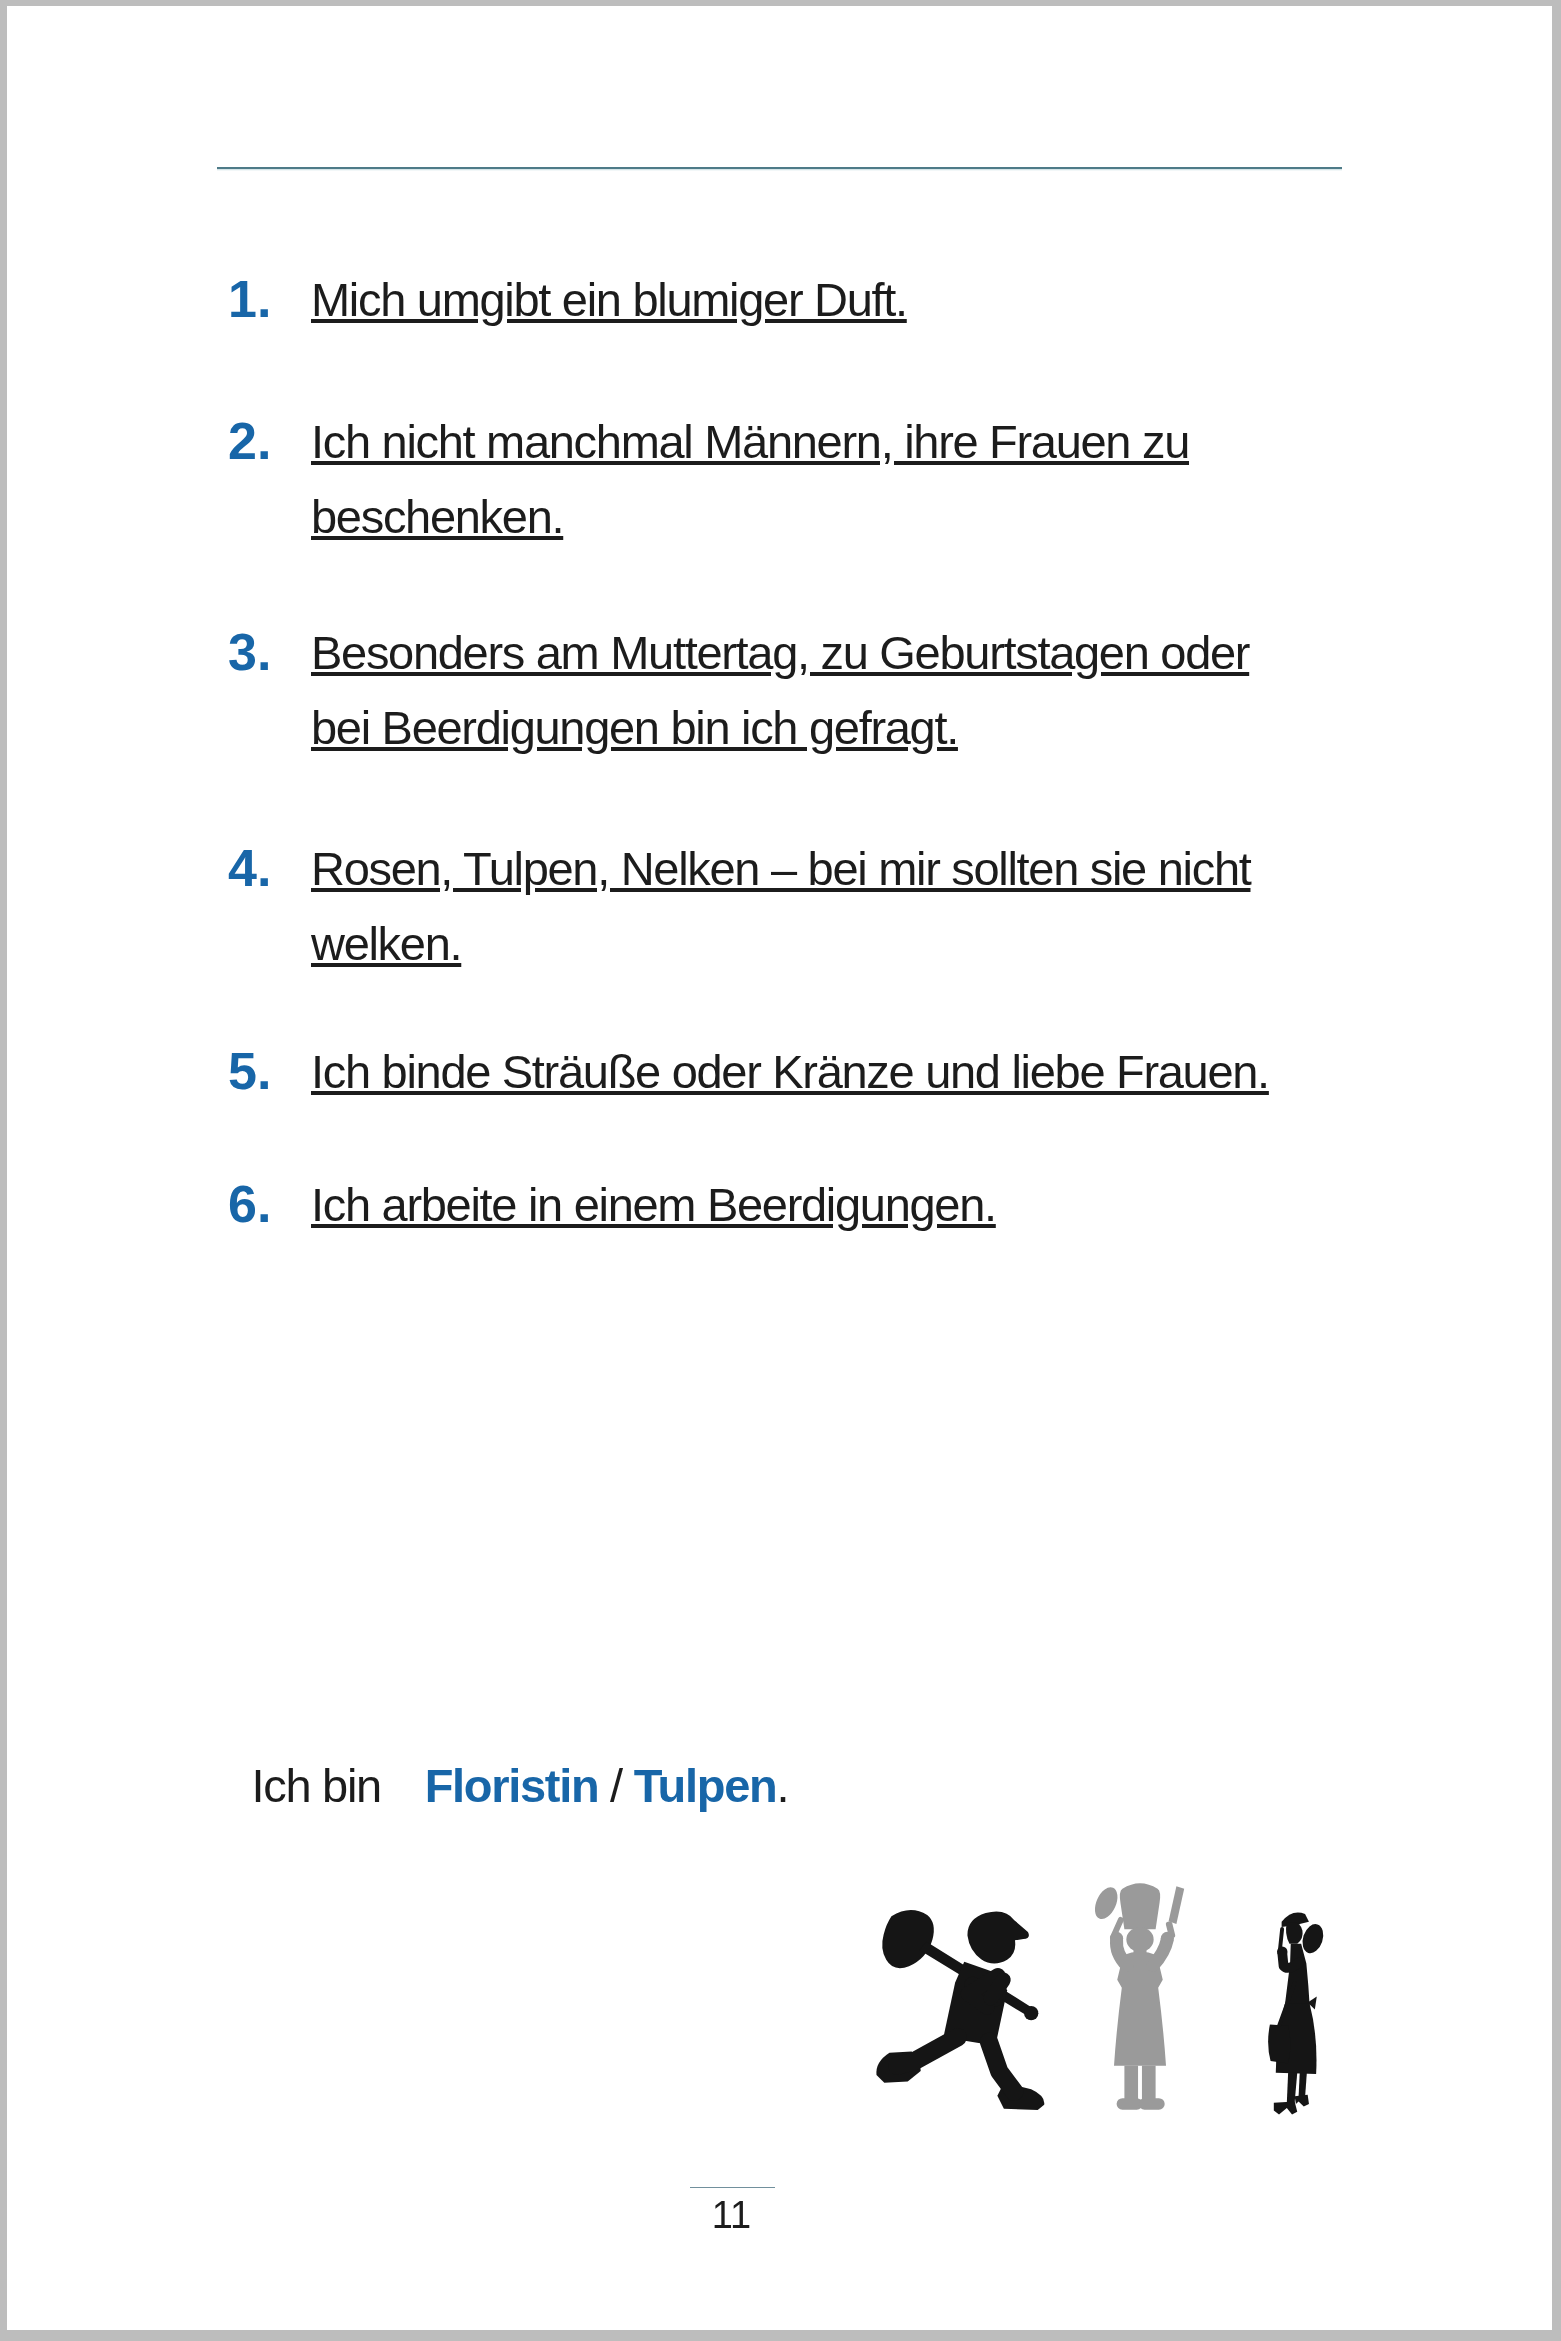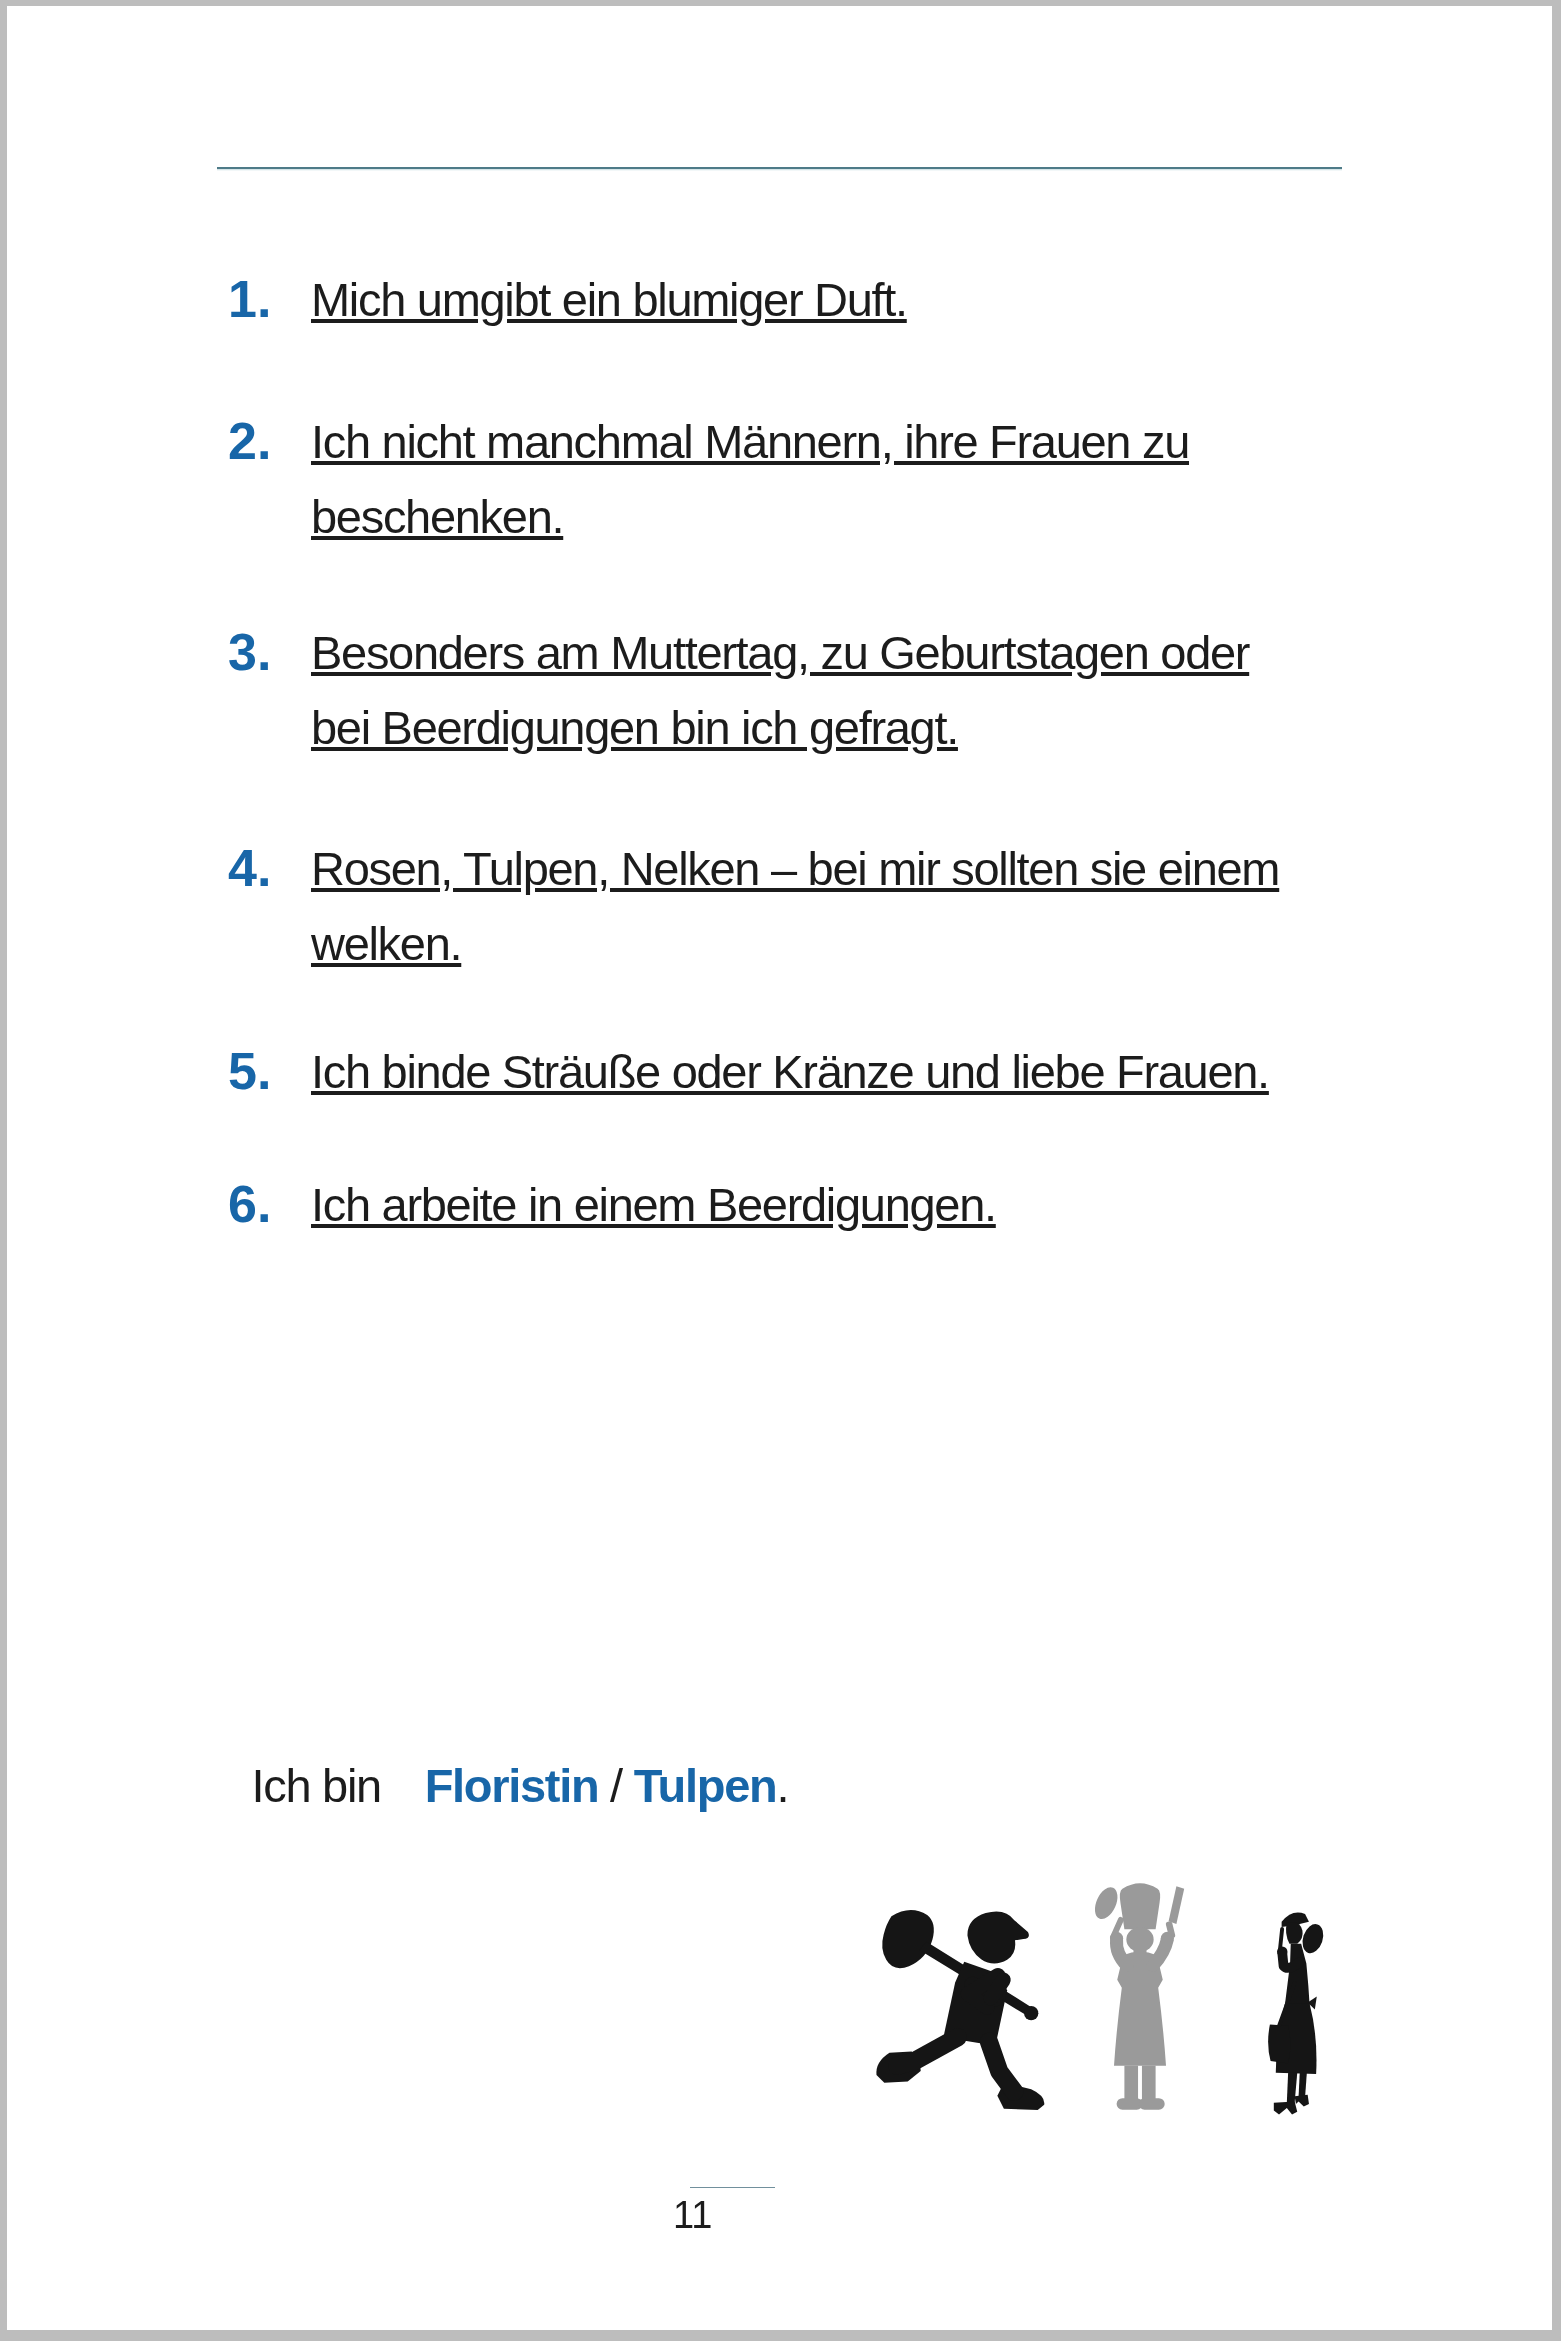--- a/index.html
+++ b/index.html
@@ -38,21 +38,21 @@
 
   .figures{position:absolute;left:865px;top:1880px;width:481px;height:247px;}
   .figures svg{position:absolute;overflow:visible;}
   .fig-gardener{left:4.6px;top:27px;}
   .fig-chef{left:223px;top:1.3px;}
   .fig-woman{left:401px;top:26px;}
 
   .footer-rule{position:absolute;left:690px;top:2187px;width:85px;height:1.3px;}
   .page-number{
     position:absolute;left:673px;top:2194px;width:117px;
-    text-align:left;font-size:38px;line-height:43px;
+    text-align:center;font-size:38px;line-height:43px;
   }
 </style>
 </head>
 <body>
 
 <div class="frame top" style="background: rgb(189, 189, 189);"></div>
 <div class="frame left" style="background: rgb(189, 189, 189);"></div>
 <div class="frame right" style="background: rgb(189, 189, 189);"></div>
 <div class="frame bottom" style="background: rgb(189, 189, 189);"></div>
 
@@ -68,21 +68,21 @@
       <div class="lines">Ich nicht manchmal Männern, ihre Frauen zu
 beschenken.</div>
     </div>
     <div class="riddle-row" style="top: 615px; color: rgb(28, 28, 28);">
       <span class="num" style="color: rgb(24, 102, 168);">3.</span>
       <div class="lines">Besonders am Muttertag, zu Geburtstagen oder
 bei Beerdigungen bin ich gefragt.</div>
     </div>
     <div class="riddle-row" style="top: 831px; color: rgb(28, 28, 28);">
       <span class="num" style="color: rgb(24, 102, 168);">4.</span>
-      <div class="lines">Rosen, Tulpen, Nelken – bei mir sollten sie einem
+      <div class="lines">Rosen, Tulpen, Nelken – bei mir sollten sie nicht
 welken.</div>
     </div>
     <div class="riddle-row" style="top: 1034px; color: rgb(28, 28, 28);">
       <span class="num" style="color: rgb(24, 102, 168);">5.</span>
       <div class="lines">Ich binde Sträuße oder Kränze und liebe Frauen.</div>
     </div>
     <div class="riddle-row" style="top: 1167px; color: rgb(28, 28, 28);">
       <span class="num" style="color: rgb(24, 102, 168);">6.</span>
       <div class="lines">Ich arbeite in einem Beerdigungen.</div>
     </div>

